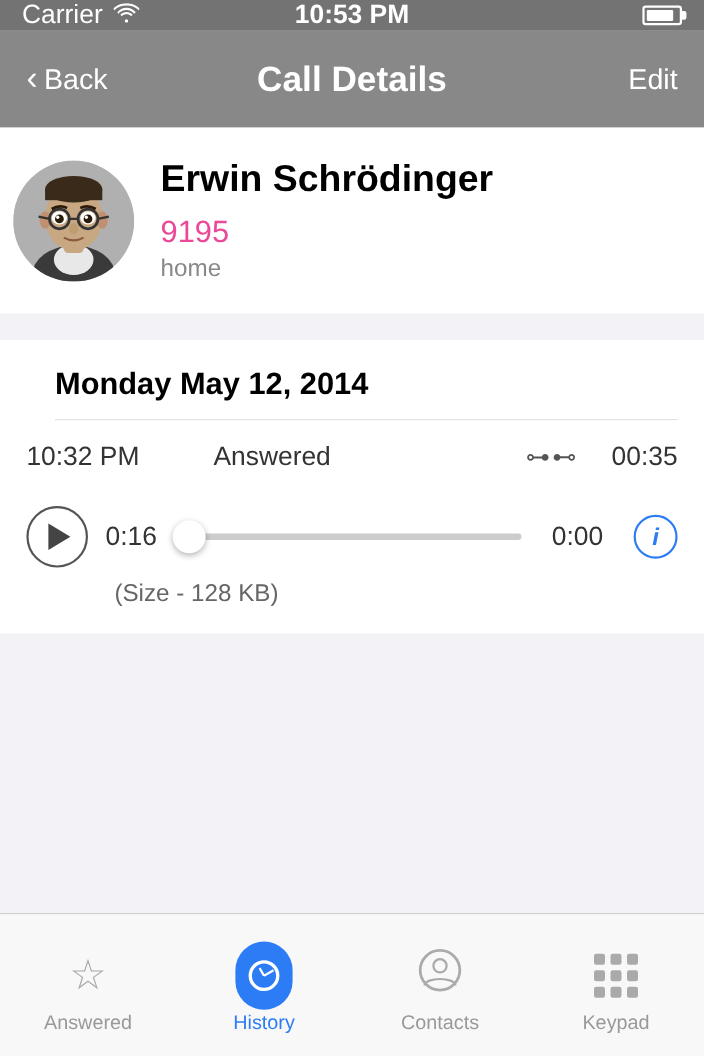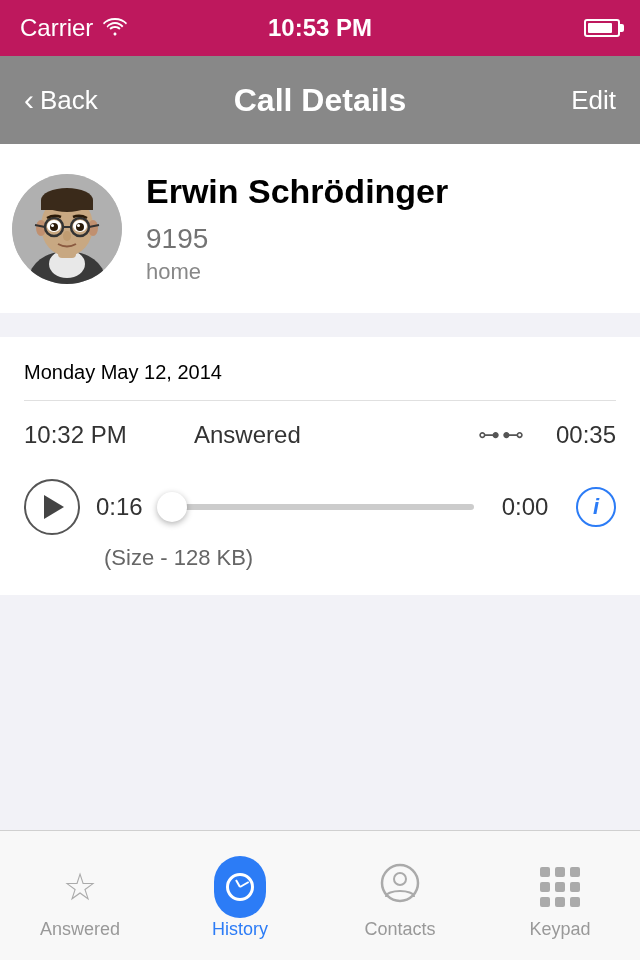--- a/index.html
+++ b/index.html
@@ -8,23 +8,23 @@
       width: 640px;
       height: 960px;
       font-family: -apple-system, 'Helvetica Neue', Arial, sans-serif;
       background: #f2f2f7;
       overflow: hidden;
       position: relative;
     }
 
     
     .status-bar {
-      background: #be185d;
+      background: #737373;
       color: #fff;
-      height: 56px;
+      height: 28px;
       display: flex;
       align-items: center;
       justify-content: space-between;
       padding: 0 20px;
       font-size: 24px;
       font-weight: 500;
     }
     .status-left { display: flex; align-items: center; gap: 10px; }
     .status-center { position: absolute; left: 50%; transform: translateX(-50%); font-size: 24px; font-weight: 600; }
     .status-right { display: flex; align-items: center; gap: 8px; }
@@ -81,35 +81,36 @@
       flex-shrink: 0;
       position: relative;
     }
     
     .avatar-svg {
       width: 110px;
       height: 110px;
     }
     .contact-info { flex: 1; }
     .contact-name { font-size: 34px; font-weight: 600; color: #000; margin-bottom: 6px; }
-    .contact-number { font-size: 28px; color: #737373; margin-bottom: 4px; margin-top: 12px; }
+    .contact-number { font-size: 28px; color: #ec4899; margin-bottom: 4px; margin-top: 12px; }
     .contact-type { font-size: 22px; color: #888; }
 
     
     .call-section {
       background: white;
       margin-top: 24px;
       padding: 0 24px;
     }
     .call-date {
-      font-size: 20px;
-      font-weight: 400;
+      font-size: 28px;
+      font-weight: 700;
       color: #000;
       padding: 24px 0 16px 0;
       border-bottom: 1px solid #e0e0e0;
+      margin-left: 26px;
     }
     .call-row {
       display: flex;
       align-items: center;
       padding: 20px 0;
       gap: 0;
     }
     .call-time { font-size: 24px; color: #333; width: 170px; }
     .call-status { font-size: 24px; color: #333; flex: 1; }
     .call-eyeicon { margin-right: 30px; }

